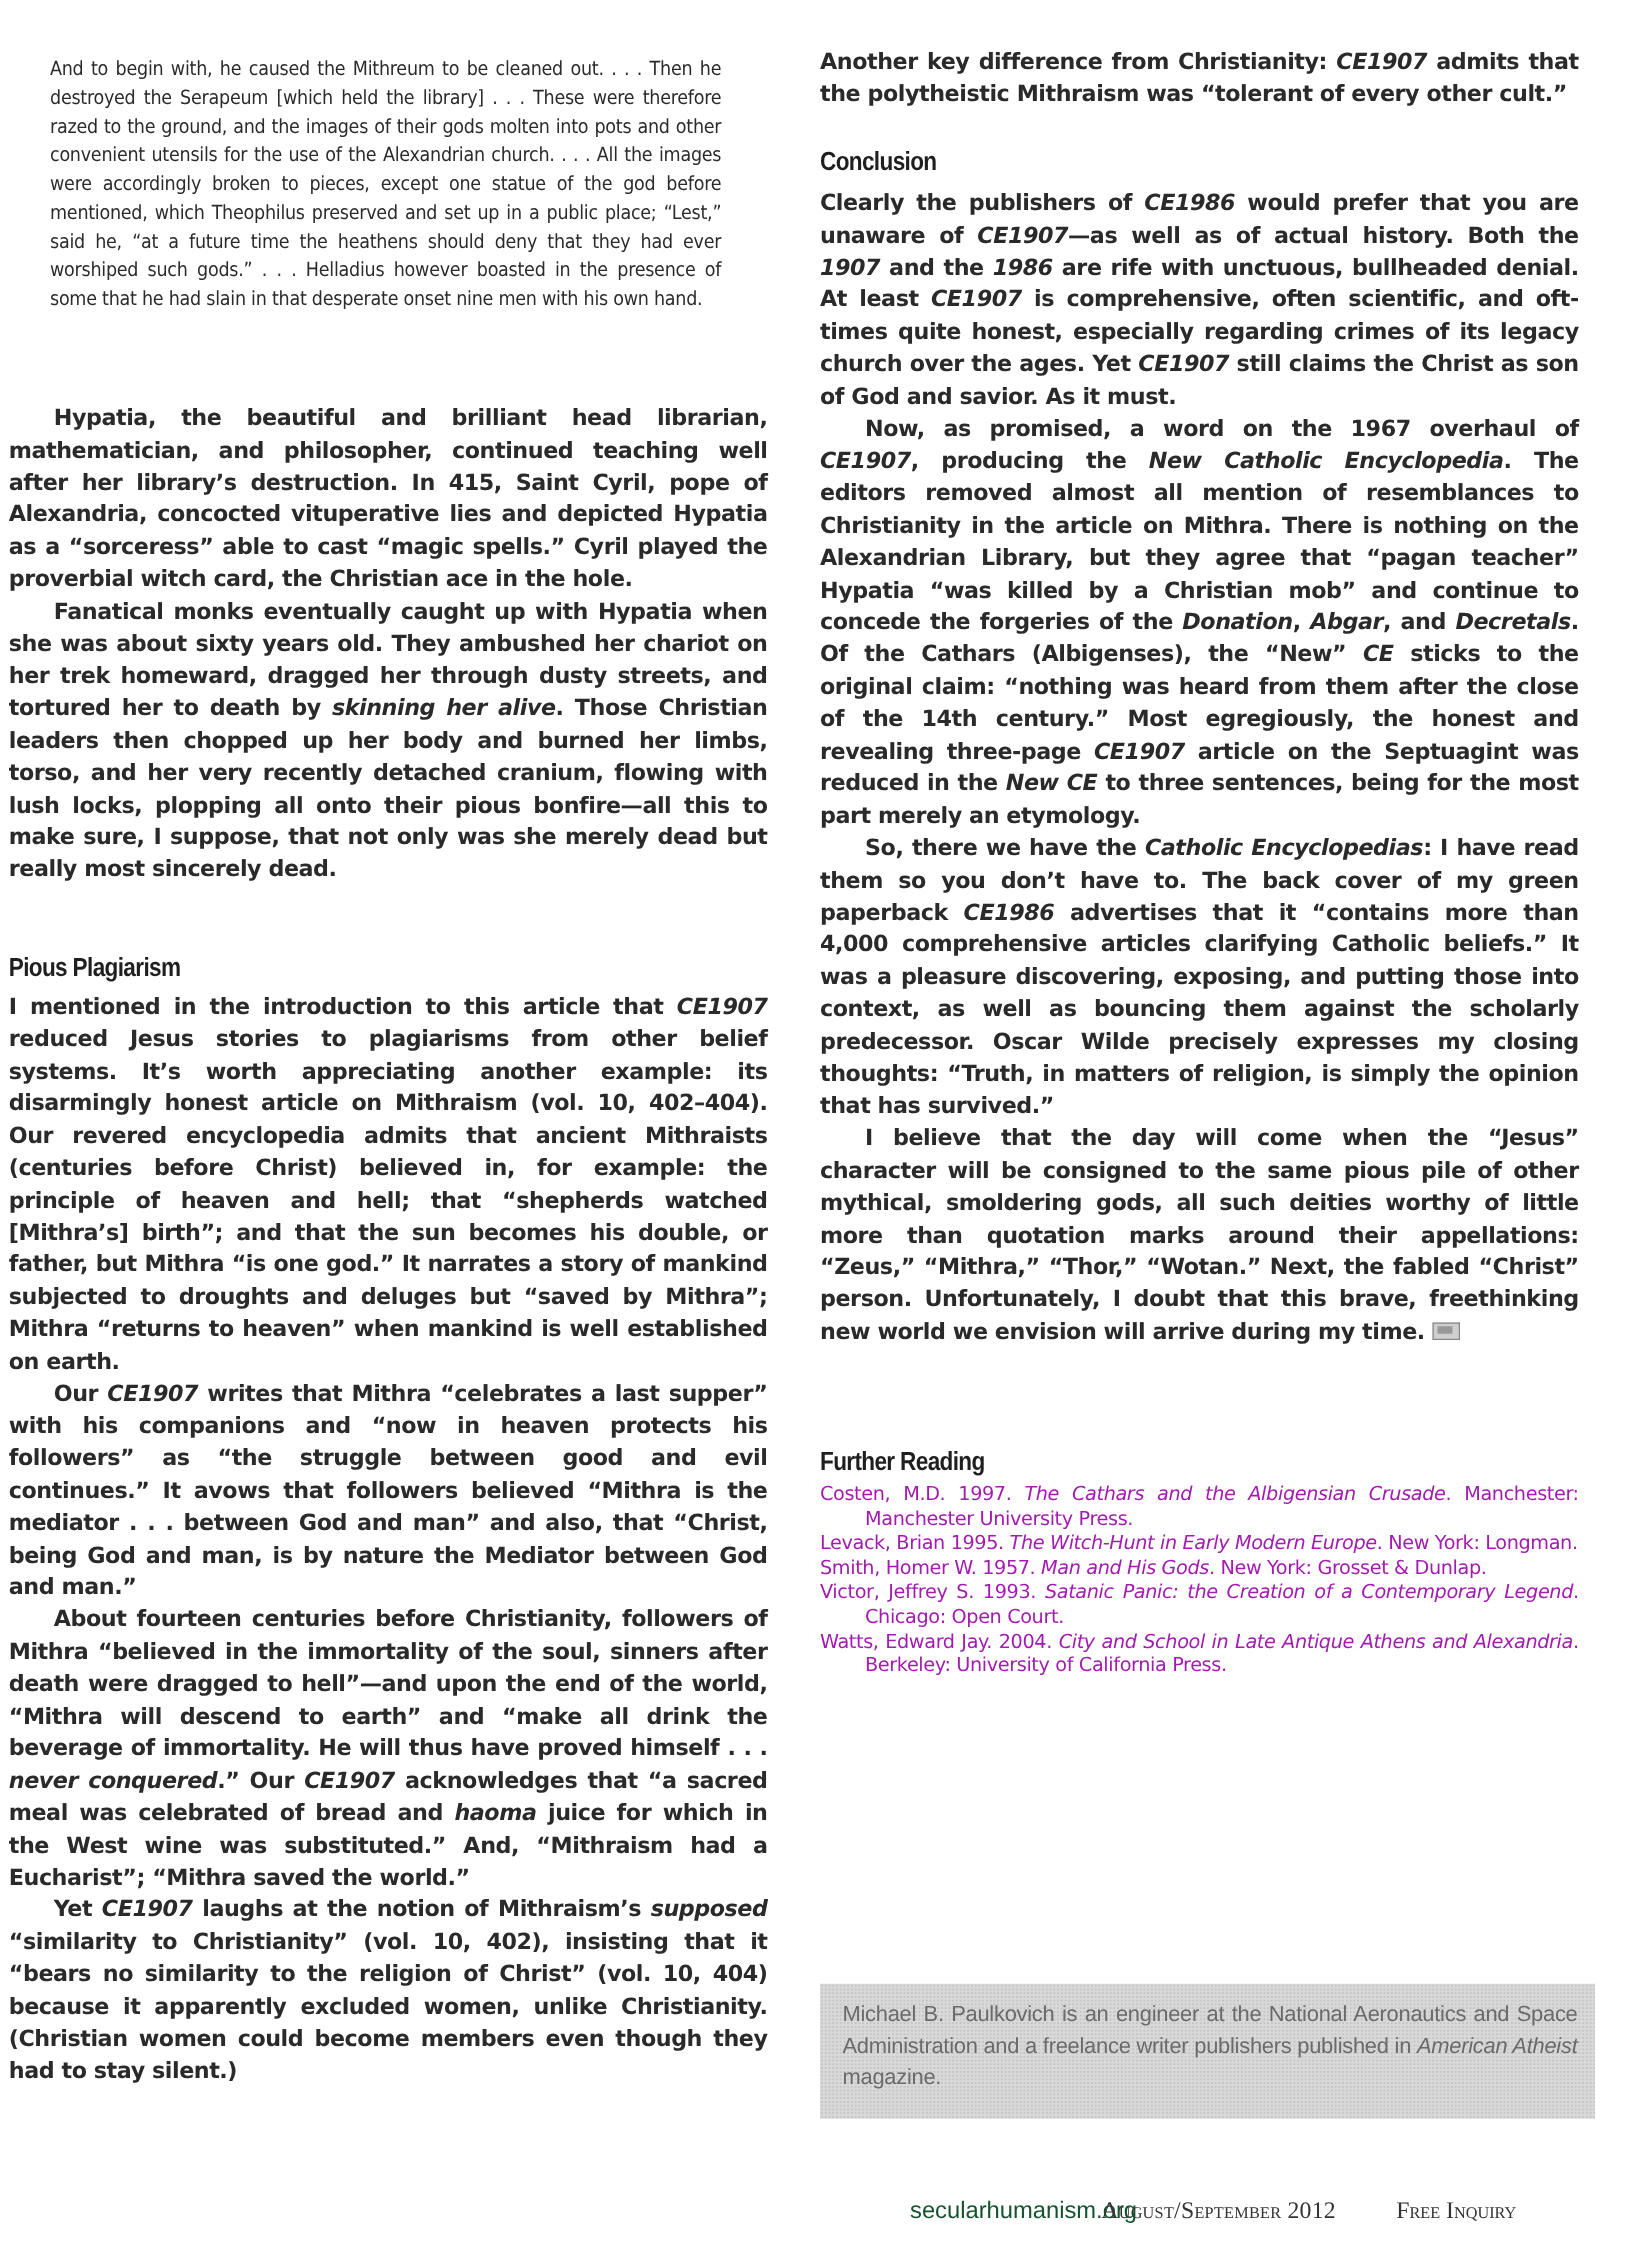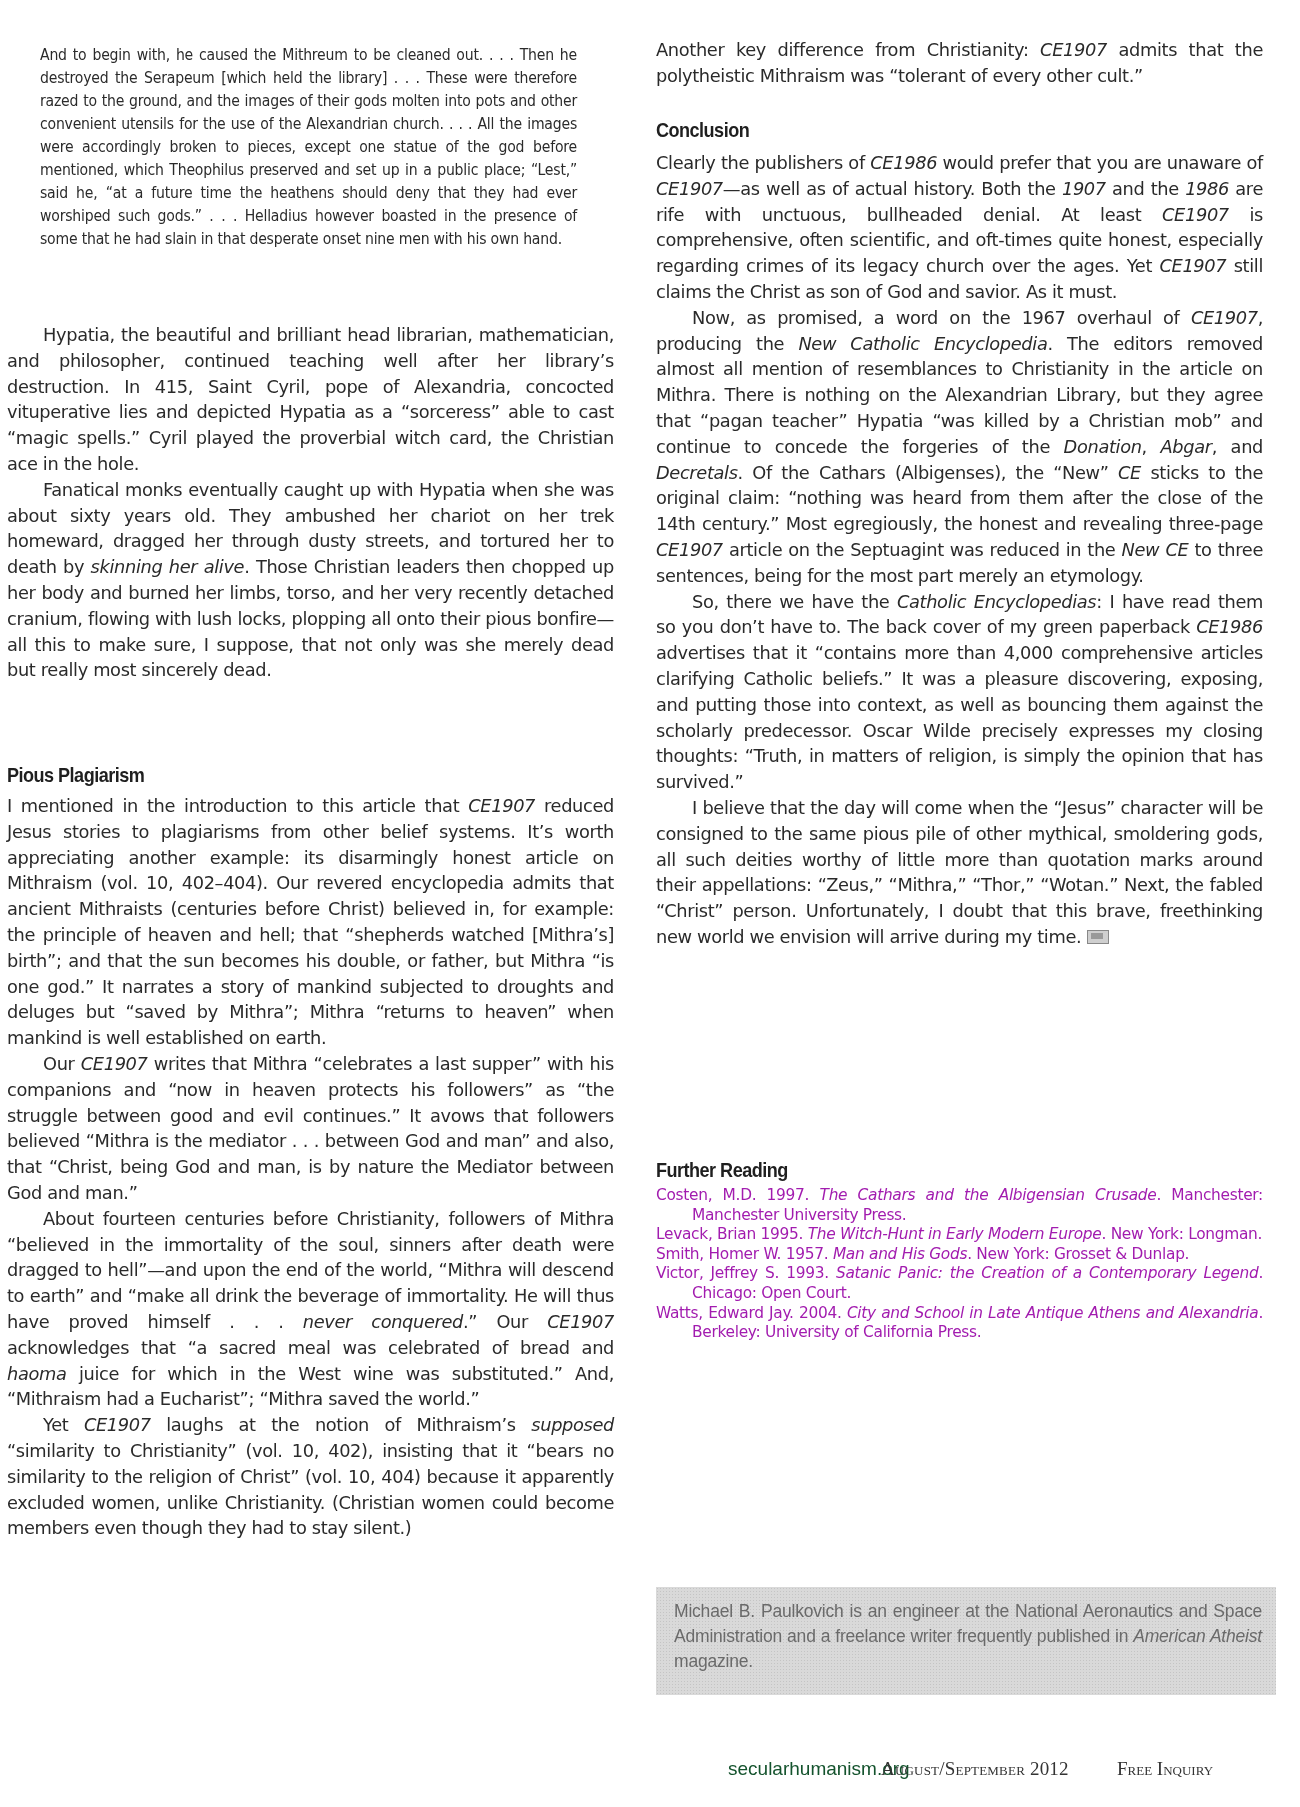--- a/index.html
+++ b/index.html
@@ -11,20 +11,21 @@
   .quote {
     position: absolute; left: 40px; top: 44px; width: 537px;
     font-family: "DejaVu Sans Condensed", "DejaVu Sans", sans-serif;
     font-size: 15.6px; line-height: 23px; text-align: justify;
     letter-spacing: -0.2px; color: #2b2b2b;
   }
   .body-p {
     font-size: 17.8px; line-height: 25.8px; text-align: justify;
     margin: 0; letter-spacing: -0.35px; color: #2a2a2a;
     hyphens: auto;
+    font-weight: bold;
   }
   .indent { text-indent: 36px; }
   .h {
     font-family: "Liberation Sans", sans-serif; font-weight: bold;
     font-size: 21px; color: #1f1f1f; margin: 0; letter-spacing: -0.6px;
     transform: scaleX(0.86); transform-origin: left center;
   }
   .sec { position: absolute; left: 0; width: 100%; }
 
   .refs { font-size: 15.4px; line-height: 19.6px; letter-spacing: -0.3px; color: #a21caf; }
@@ -92,20 +93,20 @@
     <div class="refs">
       <p class="ref"><span>Costen, M.D. 1997. </span><i>The Cathars and the Albigensian Crusade</i><span>. Manchester: Manchester University Press.</span></p>
       <p class="ref"><span>Levack, Brian 1995. </span><i>The Witch-Hunt in Early Modern Europe</i><span>. New York: Longman.</span></p>
       <p class="ref"><span>Smith, Homer W. 1957. </span><i>Man and His Gods</i><span>. New York: Grosset &amp; Dunlap.</span></p>
       <p class="ref"><span>Victor, Jeffrey S. 1993. </span><i>Satanic Panic: the Creation of a Contemporary Legend</i><span>. Chicago: Open Court.</span></p>
       <p class="ref"><span>Watts, Edward Jay. 2004. </span><i>City and School in Late Antique Athens and Alexandria</i><span>. Berkeley: University of California Press.</span></p>
     </div>
   </div>
 </div>
 
-<div class="bio"><span>Michael B. Paulkovich is an engineer at the National Aeronautics and Space Administration and a freelance writer frequently published in </span><i>American Atheist</i><span> magazine.</span></div>
+<div class="bio"><span>Michael B. Paulkovich is an engineer at the National Aeronautics and Space Administration and a freelance writer publishers published in </span><i>American Atheist</i><span> magazine.</span></div>
 
 <div class="footer">
   <span class="f-site">secularhumanism.org</span>
   <span class="f-date">August/September 2012</span>
   <span class="f-mag">Free Inquiry</span>
   <span class="f-page">45</span>
 </div>
 
 </body></html>

